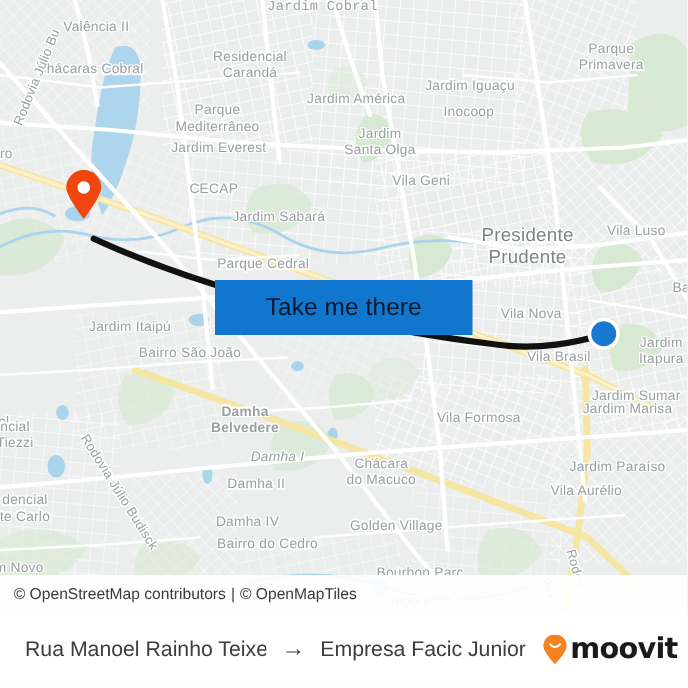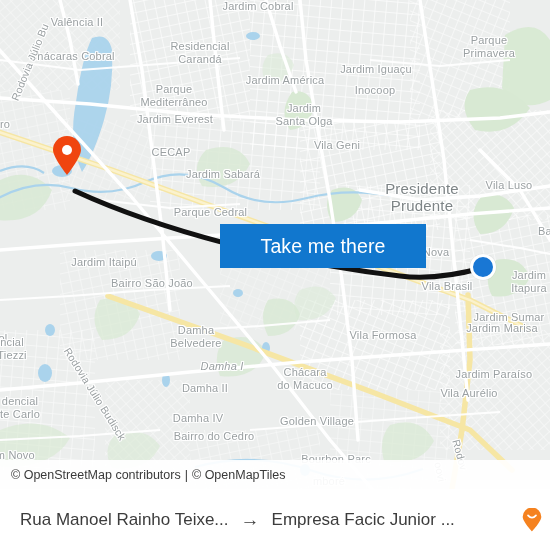--- a/index.html
+++ b/index.html
@@ -88,30 +88,29 @@
   }
 
   
   #take-me-there {
     position: absolute;
     left: 172px;
     top: 224px;
     width: 206px;
     height: 44px;
     background: #1177ce;
-    color: #ffffff;
+    color: #0f172a;
     font-size: 19.5px;
     font-family: "Liberation Sans", sans-serif;
     display: flex;
     align-items: center;
     justify-content: center;
     border: none;
     cursor: pointer;
     letter-spacing: 0.1px;
-    margin-left: 48px;
   }
 
   
   #attribution {
     position: absolute;
     left: 0;
     top: 460px;
     width: 550px;
     height: 29px;
     background: rgba(255,255,255,0.92);
@@ -295,21 +294,21 @@
         <path d="M470 240 L520 248 L550 254"></path>
         <path d="M100 200 L170 208 L240 204"></path>
       </g>
 
       <g>
         <path d="M75 191 C 160 230, 280 262, 400 276 C 432 280, 460 274, 482 268" fill="none" stroke="#111111" stroke-width="5" stroke-linecap="round"></path>
       </g>
     </svg>
 
     <div id="map-labels">
-        <div class="maplabel" style="left: 258px; top: 6px;">Jardim Cobral</div>
+        <div class="maplabel" style="left: 258px; top: 6px; font-family: Liberation Mono, monospace;">Jardim Cobral</div>
         <div class="maplabel" style="left: 77px; top: 22px;">Valência II</div>
         <div class="maplabel" style="left: 489px; top: 46px;">Parque
 Primavera</div>
         <div class="maplabel" style="left: 200px; top: 52px;">Residencial
 Carandá</div>
         <div class="maplabel" style="left: 72px; top: 56px;">Chácaras Cobral</div>
         <div class="maplabel" style="left: 285px; top: 80px;">Jardim América</div>
         <div class="maplabel" style="left: 376px; top: 69px;">Jardim Iguaçu</div>
         <div class="maplabel" style="left: 375px; top: 90px;">Inocoop</div>
         <div class="maplabel" style="left: 174px; top: 95px;">Parque
@@ -327,21 +326,21 @@
         <div class="maplabel" style="left: 188px; top: 212px; padding-left: 45px;">Parque Cedral</div>
         <div class="maplabel" style="left: 545px; top: 231px;">Ba</div>
         <div class="maplabel" style="left: 425px; top: 252px;">Vila Nova</div>
         <div class="maplabel" style="left: 529px; top: 281px;">Jardim
 Itapura</div>
         <div class="maplabel" style="left: 104px; top: 262px;">Jardim Itaipú</div>
         <div class="maplabel" style="left: 447px; top: 286px;">Vila Brasil</div>
         <div class="maplabel" style="left: 152px; top: 283px;">Bairro São João</div>
         <div class="maplabel" style="left: 3px; top: 310px; margin-top: 28px;">ol</div>
         <div class="maplabel" style="left: 509px; top: 317px;">Jardim Sumar</div>
-        <div class="maplabel" style="left: 196px; top: 336px;">Damha
+        <div class="maplabel" style="left: 196px; top: 336px; font-weight: bold;">Damha
 Belvedere</div>
         <div class="maplabel" style="left: 383px; top: 335px;">Vila Formosa</div>
         <div class="maplabel" style="left: 12px; top: 348px;">ncial
 Tiezzi</div>
         <div class="maplabel" style="left: 502px; top: 328px;">Jardim Marisa</div>
         <div class="maplabel" style="left: 222px; top: 366px; font-style: italic;">Damha I</div>
         <div class="maplabel" style="left: 305px; top: 378px;">Chácara
 do Macuco</div>
         <div class="maplabel" style="left: 494px; top: 374px;">Jardim Paraíso</div>
         <div class="maplabel" style="left: 205px; top: 388px;">Damha II</div>
@@ -384,16 +383,17 @@
     <div id="trip-endpoints">
       <span class="endpoint">Rua Manoel Rainho Teixe...</span>
       <span id="arrow-icon">→</span>
       <span class="endpoint">Empresa Facic Junior ...</span>
     </div>
     <div id="moovit-logo">
       <svg width="20" height="24" viewBox="0 0 20 24">
         <path d="M10 23.5 C10 23.5 19.3 13.6 19.3 8.8 A9.3 9.3 0 1 0 0.7 8.8 C0.7 13.6 10 23.5 10 23.5 Z" fill="#f5821f"></path>
         <path d="M6 7.4 q4 4.6 8 0" fill="none" stroke="#ffffff" stroke-width="1.7" stroke-linecap="round"></path>
       </svg>
+      <span id="moovit-wordmark">moovit</span>
     </div>
   </div>
 
 </div>
 
 </body></html>

